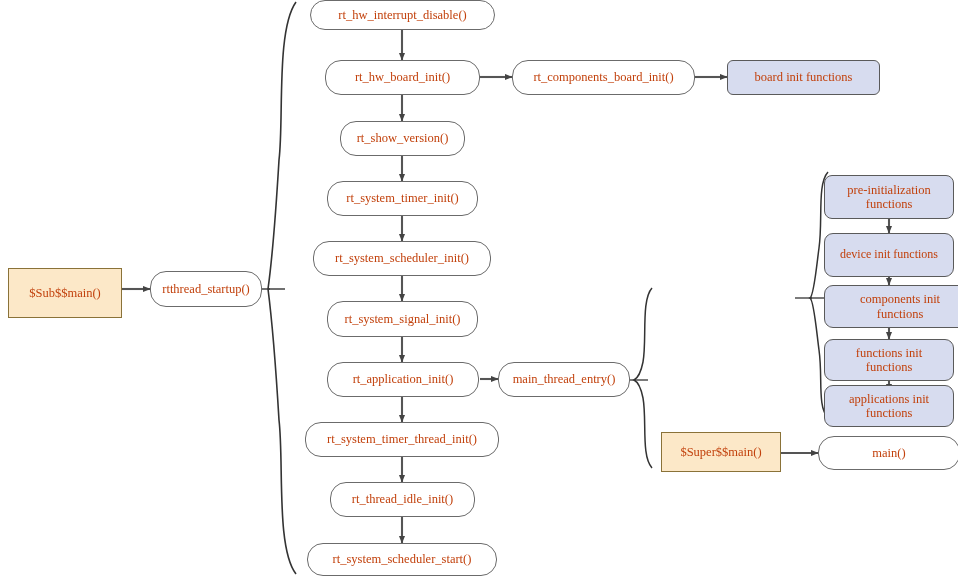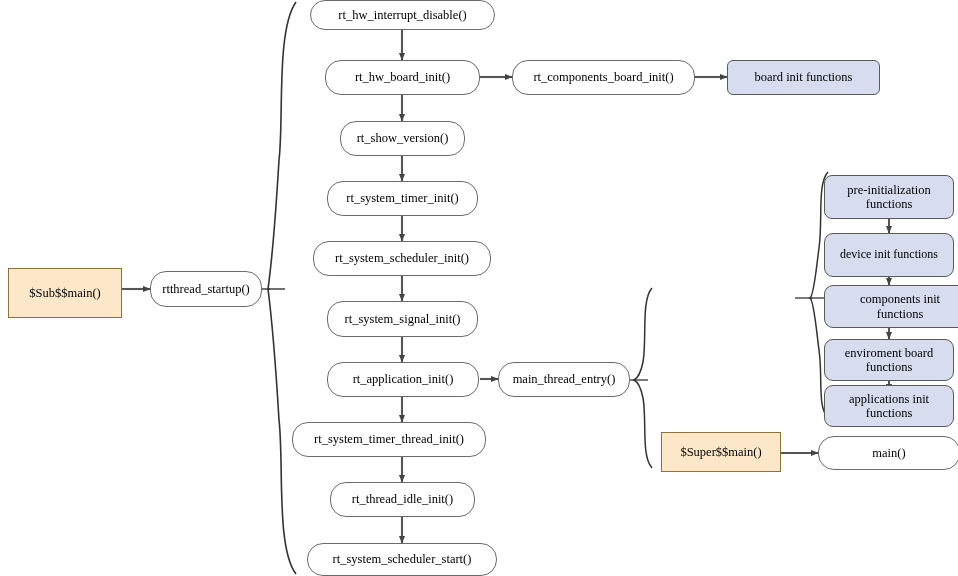--- a/index.html
+++ b/index.html
@@ -9,21 +9,21 @@
   }
   #canvas{position:relative;width:958px;height:576px;background:#fff;}
 
   
   .node{
     position:absolute;
     box-sizing:border-box;
     display:flex;align-items:center;justify-content:center;
     text-align:center;
     font-size:12.5px;
-    color:#000000;
+    color:#c2410c;
     line-height:1.15;
     background:#ffffff;
     border:1px solid #6b6b6b;
     border-radius:14px;
     padding:14px 6px;
     white-space:pre-line;
   }
   .node.round{border-radius:16px;}
   .node.blue{background:#d7dcef;border-color:#5a5a5a;border-radius:9px;}
   .node.rect{background:#fce8c8;border:1px solid #8a7238;border-radius:0;}
@@ -113,21 +113,21 @@
   <div class="node round" style="left:340px;top:121px;width:125px;height:35px;">rt_show_version()</div>
 
   <div class="node round" style="left:327px;top:181px;width:151px;height:35px;">rt_system_timer_init()</div>
 
   <div class="node round" style="left:313px;top:241px;width:178px;height:35px;">rt_system_scheduler_init()</div>
 
   <div class="node round" style="left:327px;top:301px;width:151px;height:36px;">rt_system_signal_init()</div>
 
   <div class="node round" style="left:327px;top:362px;width:152px;height:35px;">rt_application_init()</div>
 
-  <div class="node round" style="left:292px;top:422px;width:194px;height:35px;">rt_system_timer_thread_init()</div>
+  <div class="node round" style="left:305px;top:422px;width:194px;height:35px;">rt_system_timer_thread_init()</div>
 
   <div class="node round" style="left:330px;top:482px;width:145px;height:35px;">rt_thread_idle_init()</div>
 
   <div class="node round" style="left:307px;top:543px;width:190px;height:33px;">rt_system_scheduler_start()</div>
 
   <div class="node round" style="left:512px;top:60px;width:183px;height:35px;">rt_components_board_init()</div>
 
   <div class="node blue" style="left:727px;top:60px;width:153px;height:35px;border-radius:6px;">board init functions</div>
 
   <div class="node round" style="left:498px;top:362px;width:132px;height:35px;">main_thread_entry()</div>
@@ -138,19 +138,19 @@
   <div class="node round" style="left:818px;top:436px;width:142px;height:34px;">main()</div>
 
   <div class="node blue" style="left:824px;top:175px;width:130px;height:44px;border-radius:8px;">pre-initialization
 functions</div>
 
   <div class="node blue" style="left:824px;top:233px;width:130px;height:44px;font-size:12px;">device init functions</div>
 
   <div class="node blue" style="left:824px;top:285px;width:152px;height:43px;">components init
 functions</div>
 
-  <div class="node blue" style="left:824px;top:339px;width:130px;height:42px;">enviroment board
+  <div class="node blue" style="left:824px;top:339px;width:130px;height:42px;">functions init
 functions</div>
 
   <div class="node blue" style="left:824px;top:385px;width:130px;height:42px;">applications init
 functions</div>
 
 </div>
 
 </body></html>

